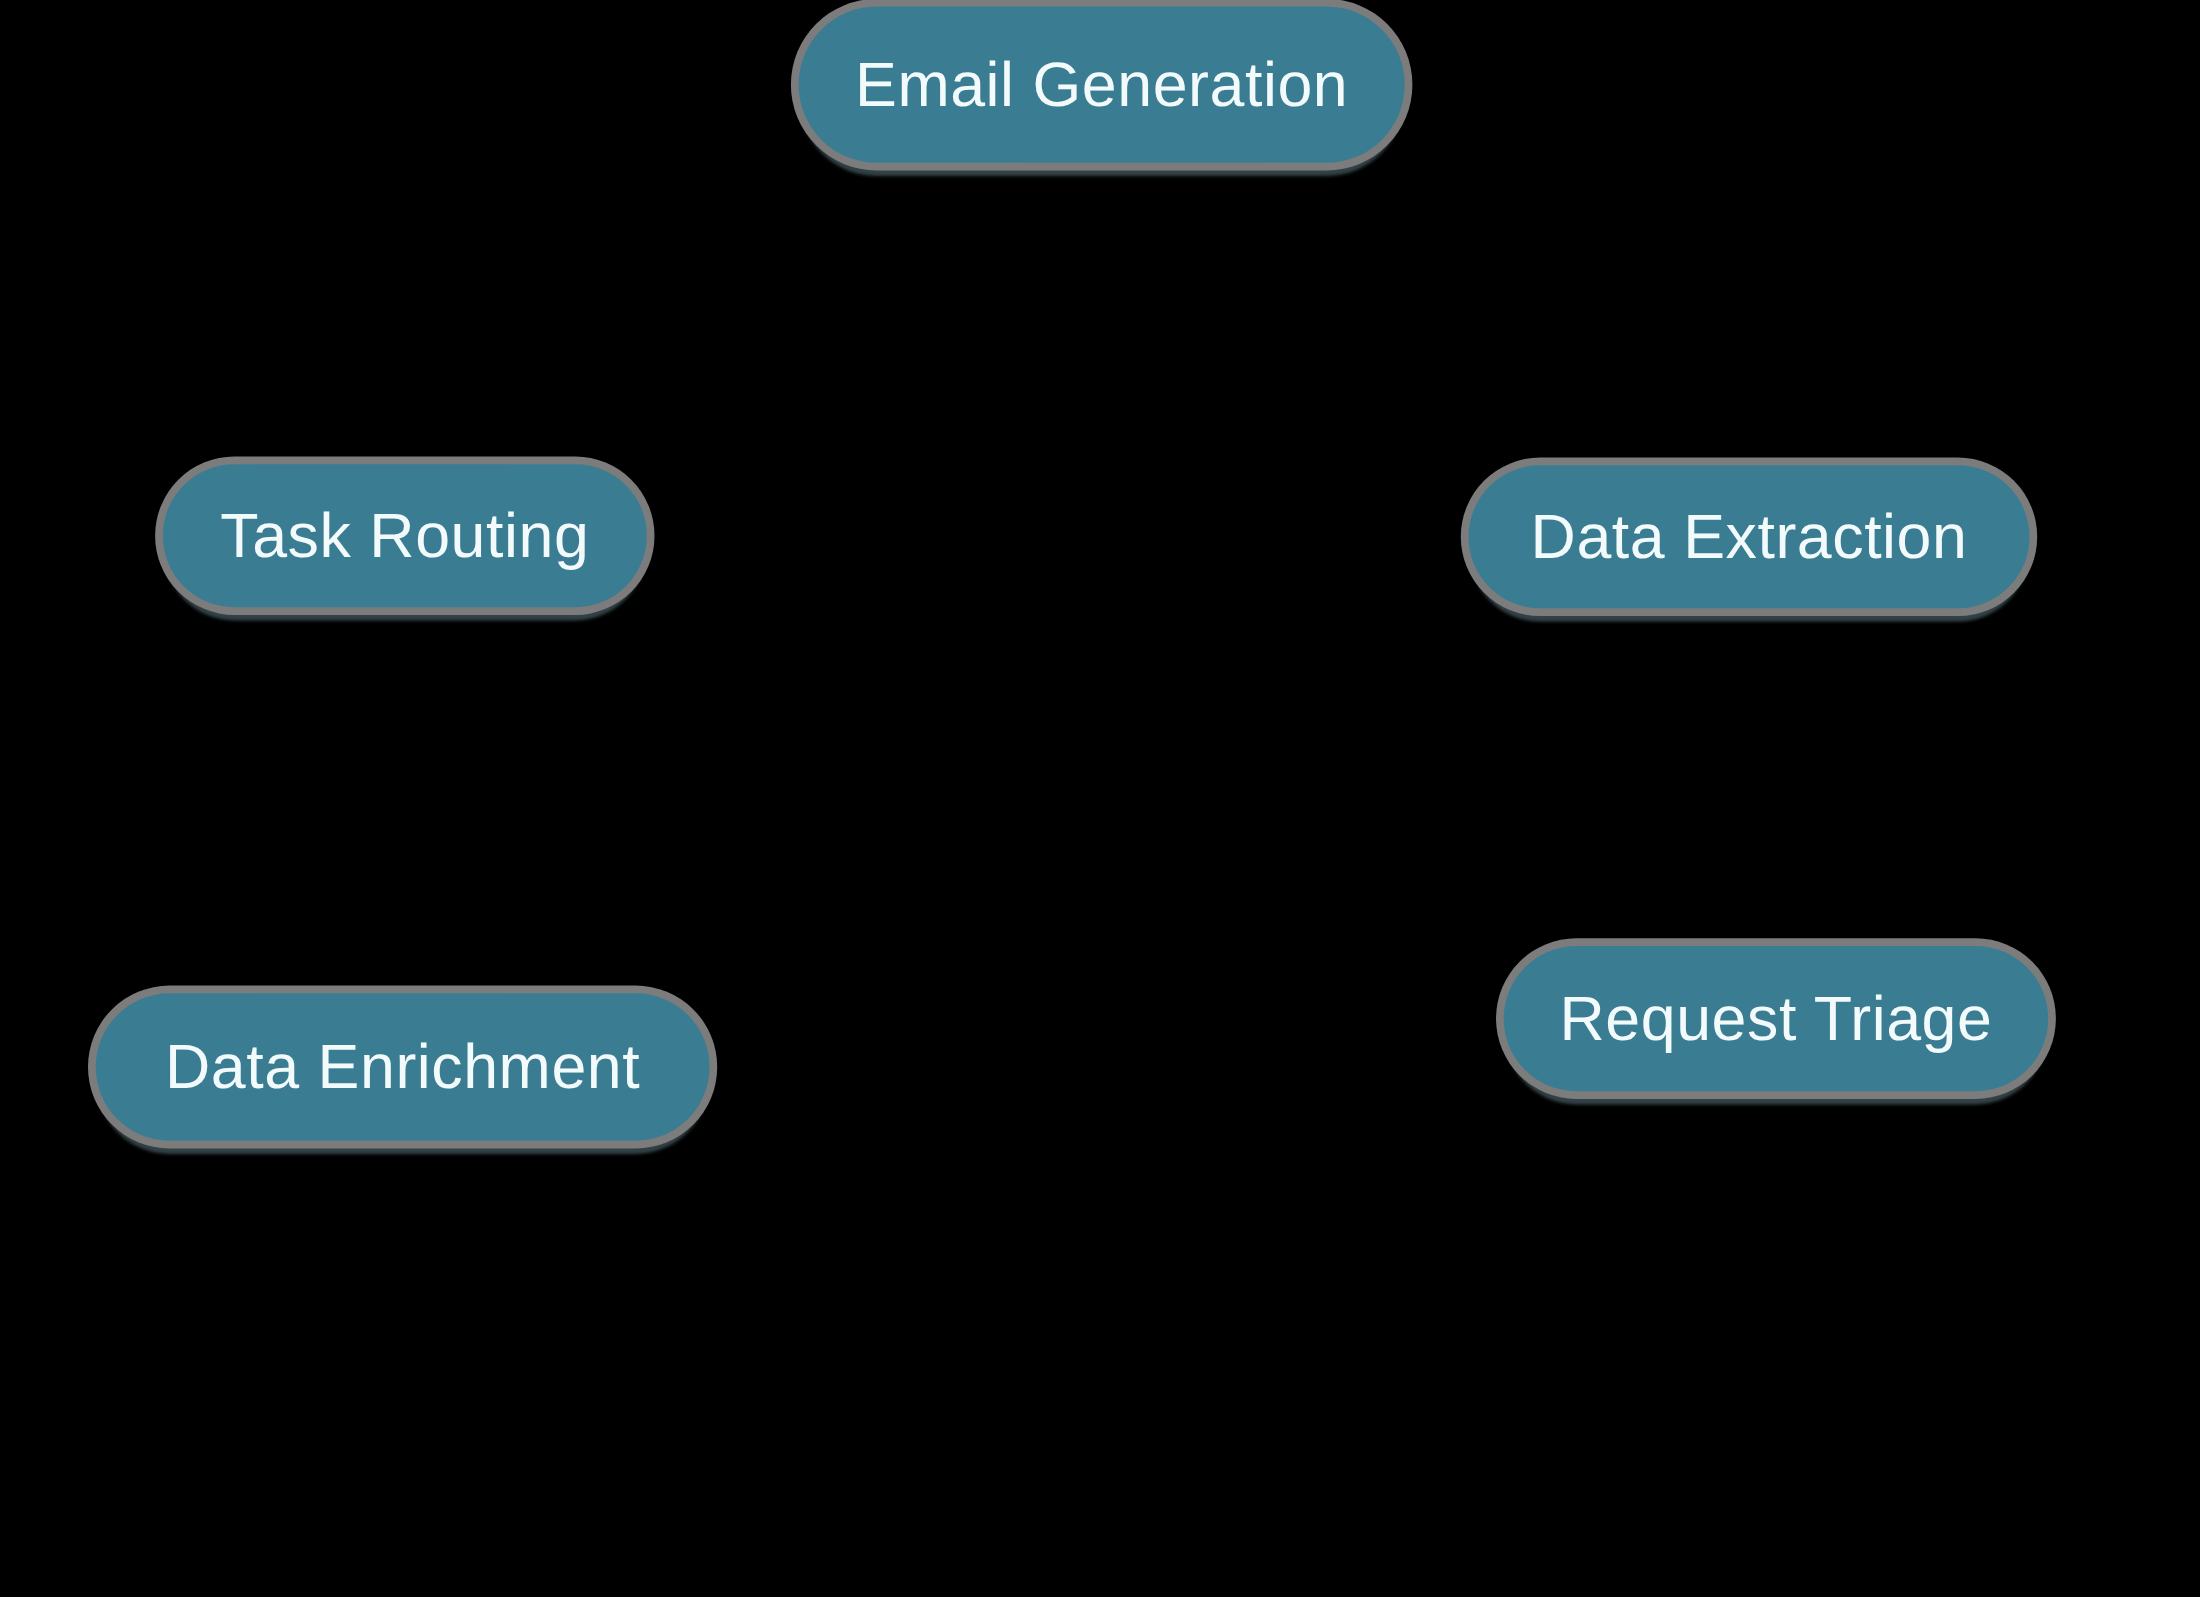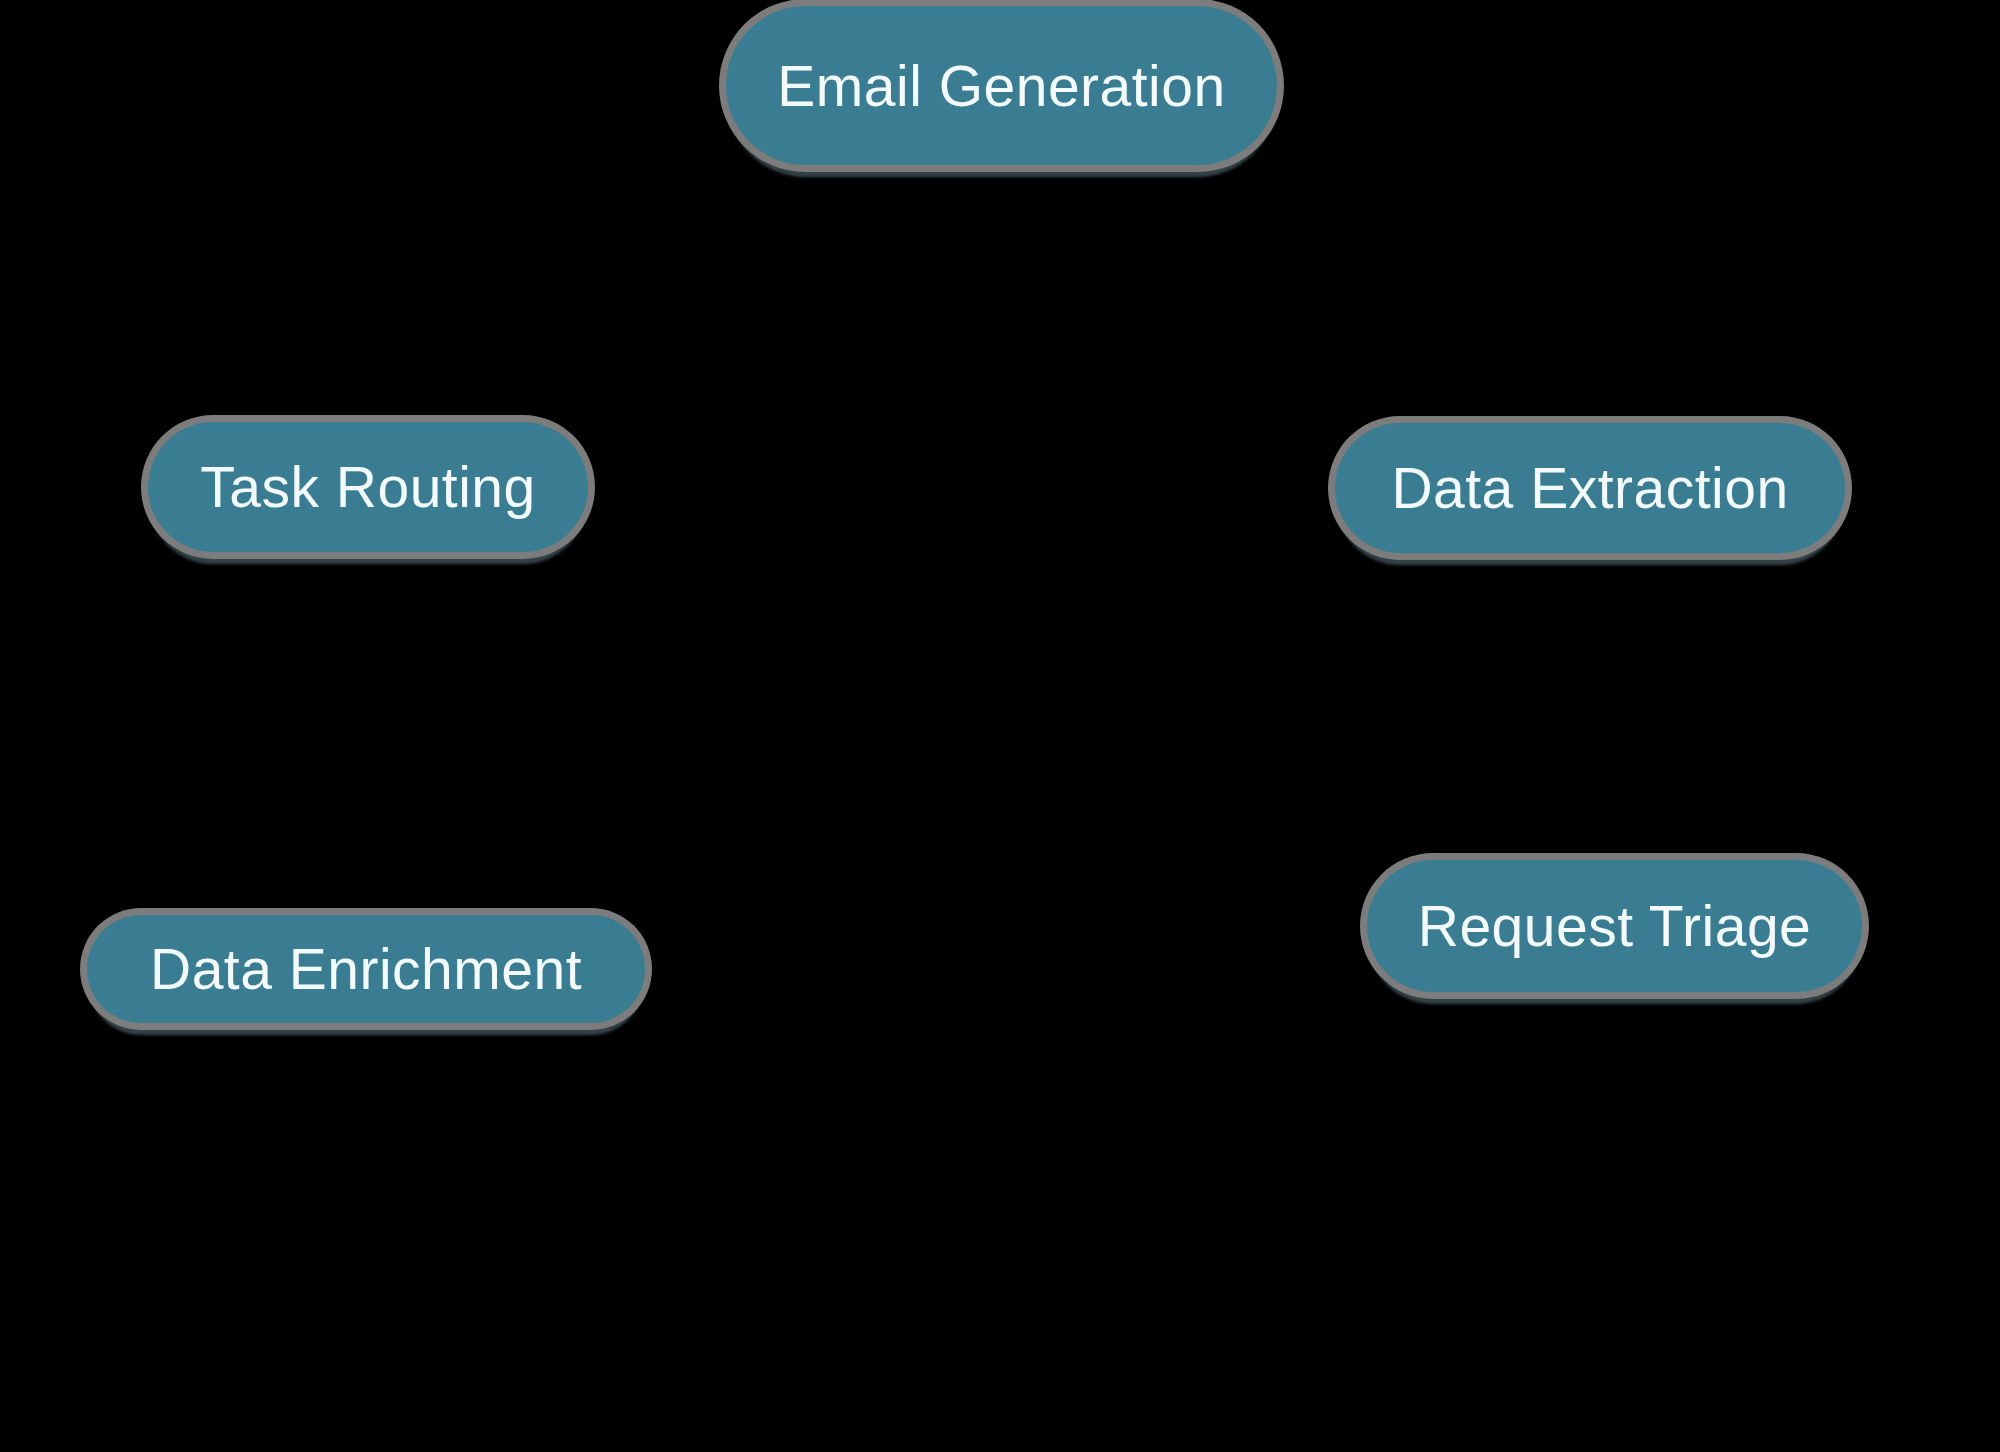--- a/index.html
+++ b/index.html
@@ -25,24 +25,24 @@
     color: var(--node-text, #F2FAFC);
     box-shadow: 0 0 0 7px var(--node-outline, #7C7C7C),
                 0 13px 3px -1px rgba(60, 78, 84, 0.85);
     font-size: 57px;
     font-weight: 400;
     letter-spacing: 0.5px;
     white-space: nowrap;
     text-align: center;
   }
   
-  #node-email-generation { left: 726px;  top: 6px;   width: 551px; height: 159px; }
+  #node-email-generation { left: 726px;  top: 6px;   width: 551px; height: 142px; }
   #node-task-routing     { left: 148px;  top: 422px; width: 440px; height: 130px; }
   #node-data-extraction  { left: 1335px; top: 423px; width: 510px; height: 130px; }
-  #node-data-enrichment  { left: 87px;   top: 903px; width: 558px; height: 108px; margin-top: 12px; }
+  #node-data-enrichment  { left: 87px;   top: 903px; width: 558px; height: 134px; }
   #node-request-triage   { left: 1367px; top: 848px; width: 495px; height: 132px; margin-top: 12px; }
 </style>
 </head>
 <body>
 
 <div id="canvas" style="--bg-color: #000000; --node-fill: #3A7D92; --node-outline: #7C7C7C; --node-text: #F2FAFC;">
 
   <div class="pill" id="node-email-generation">
     <span>Email Generation</span>
   </div>

